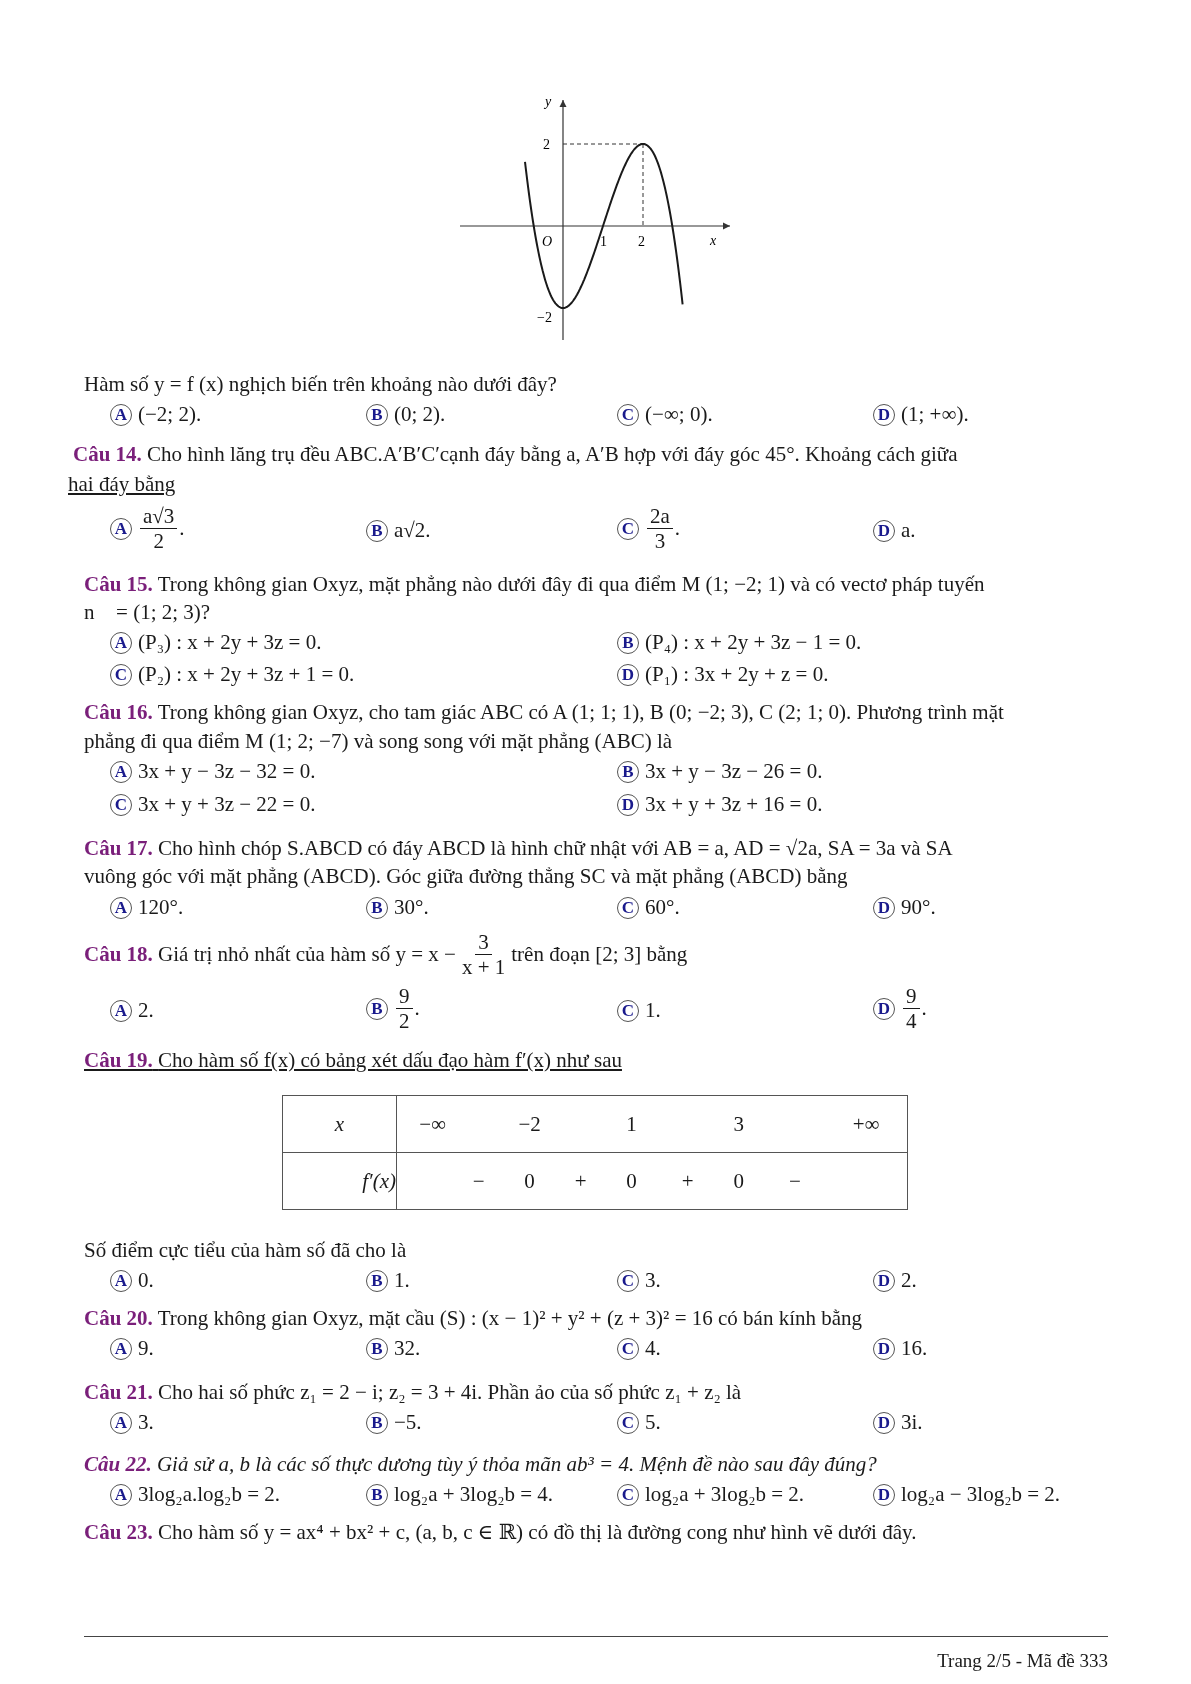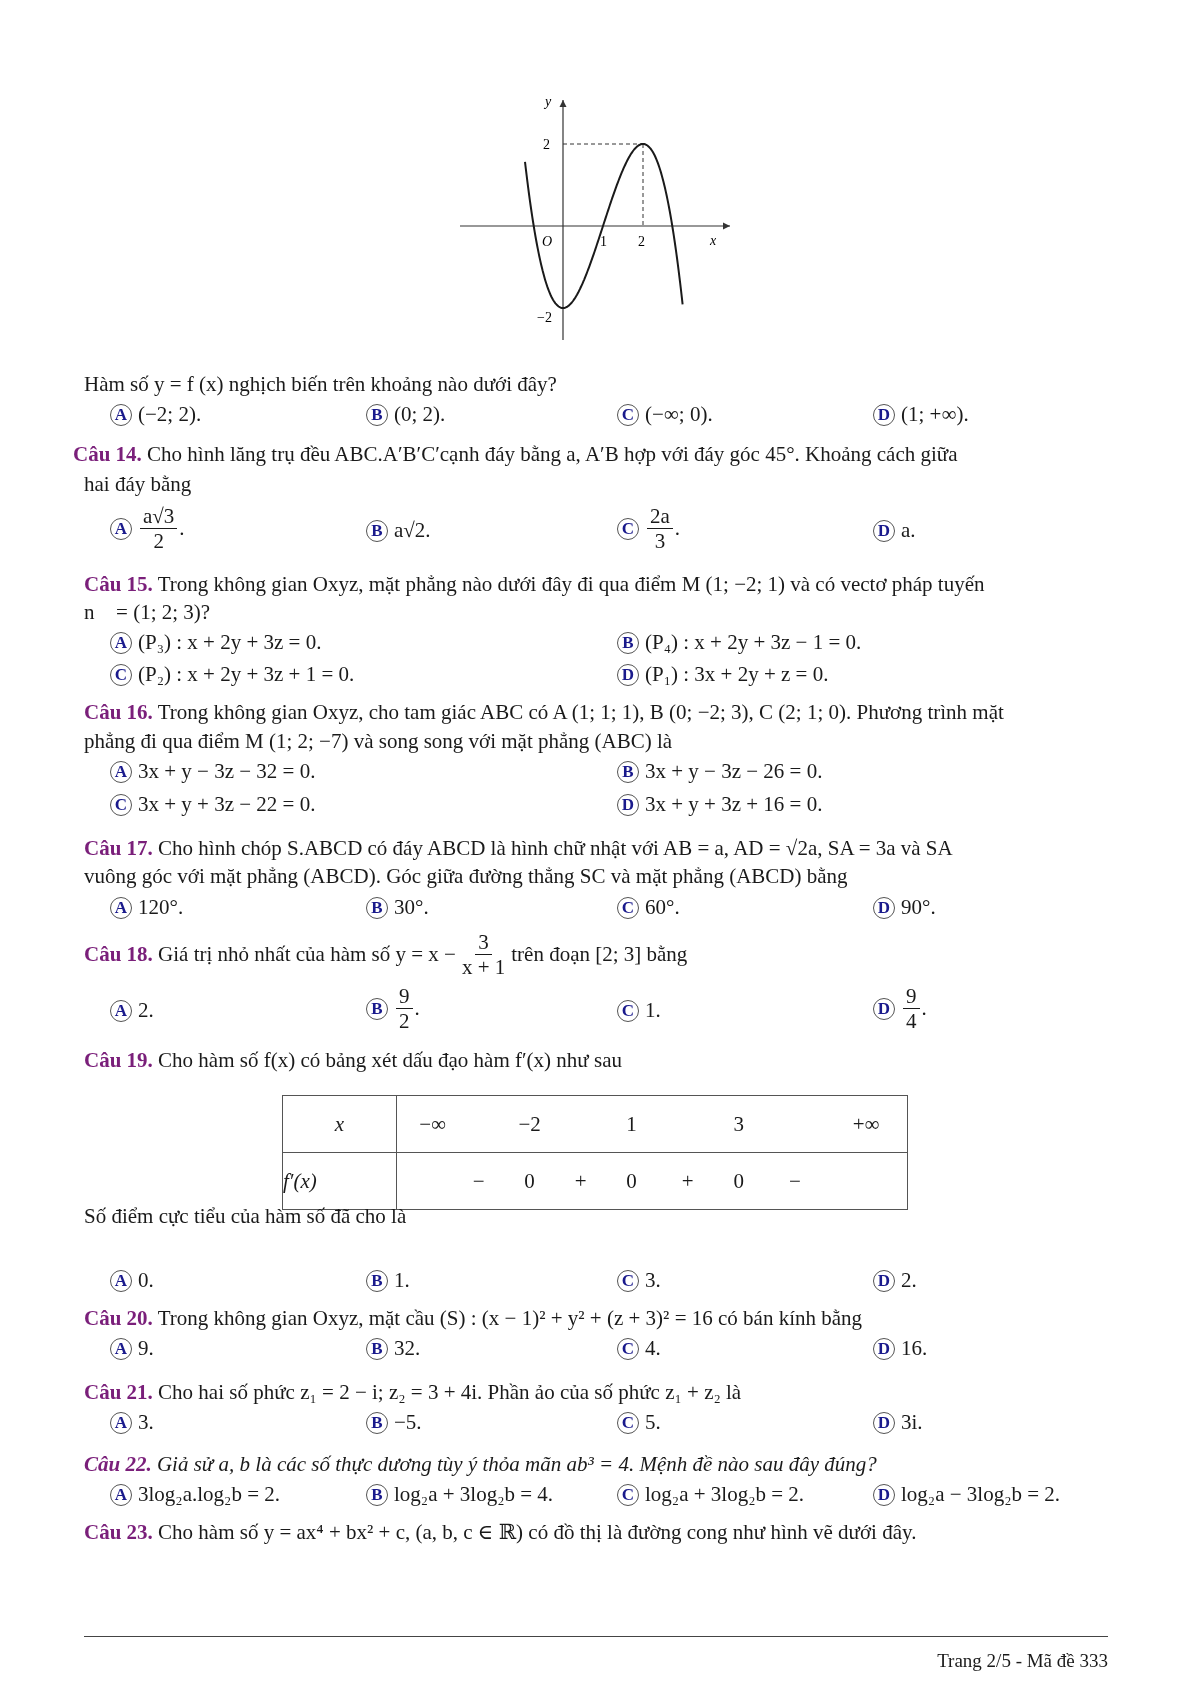--- a/index.html
+++ b/index.html
@@ -57,21 +57,21 @@
 <div class="opt" style="left:617px; top:402px;">
     <span class="badge">C</span>
     <span>(−∞; 0).</span>
   </div>
 <div class="opt" style="left:873px; top:402px;">
     <span class="badge">D</span>
     <span>(1; +∞).</span>
   </div>
 
 <div class="abs" style="left:73px; top:442px;"><span class="q-label">Câu 14.</span> <span>Cho hình lăng trụ đều ABC.A′B′C′cạnh đáy bằng a, A′B hợp với đáy góc 45°. Khoảng cách giữa</span></div>
-<div class="abs" style="left:84px; top:472px;">hai đáy bằng</div>
+<div class="abs" style="left:68px; top:472px;text-decoration:underline;">hai đáy bằng</div>
 <div class="opt" style="left:110px; top:504px;">
     <span class="badge">A</span>
     <span class="frac">
       <span class="num">a√3</span>
       <span class="den">2</span>
     </span>
     <span>.</span>
   </div>
 <div class="opt" style="left:366px; top:518px;">
     <span class="badge">B</span>
@@ -169,54 +169,54 @@
   </div>
 <div class="opt" style="left:873px; top:984px;">
     <span class="badge">D</span>
     <span class="frac">
       <span class="num">9</span>
       <span class="den">4</span>
     </span>
     <span>.</span>
   </div>
 
-<div class="abs" style="left:84px; top:1048px;"><span class="q-label">Câu 19.</span> <span>Cho hàm số f(x) có bảng xét dấu đạo hàm f′(x) như sau</span></div>
+<div class="abs" style="left:84px; top:1048px;text-decoration:underline;"><span class="q-label">Câu 19.</span> <span>Cho hàm số f(x) có bảng xét dấu đạo hàm f′(x) như sau</span></div>
 
 <table class="signs">
   <tbody>
       <tr>
     <td style="width:113px; text-align:center;"><i>x</i></td>
     <td>
       <div class="sign-row">
         <span style="left:7%;">−∞</span>
         <span style="left:26%;">−2</span>
         <span style="left:46%;">1</span>
         <span style="left:67%;">3</span>
         <span style="left:92%;">+∞</span>
       </div>
     </td>
   </tr>
   <tr>
-    <td style="text-align:left;"><i>f′(x)</i></td>
+    <td style="text-align:right;"><i>f′(x)</i></td>
     <td>
       <div class="sign-row">
         <span style="left:16%;">−</span>
         <span style="left:26%;">0</span>
         <span style="left:36%;">+</span>
         <span style="left:46%;">0</span>
         <span style="left:57%;">+</span>
         <span style="left:67%;">0</span>
         <span style="left:78%;">−</span>
       </div>
     </td>
   </tr>
 </tbody>
   </table>
 
-<div class="abs" style="left:84px; top:1204px;">Số điểm cực tiểu của hàm số đã cho là</div>
+<div class="abs" style="left:84px; top:1238px;">Số điểm cực tiểu của hàm số đã cho là</div>
 <div class="opt" style="left:110px; top:1268px;">
     <span class="badge">A</span>
     <span>0.</span>
   </div>
 <div class="opt" style="left:366px; top:1268px;">
     <span class="badge">B</span>
     <span>1.</span>
   </div>
 <div class="opt" style="left:617px; top:1268px;">
     <span class="badge">C</span>

